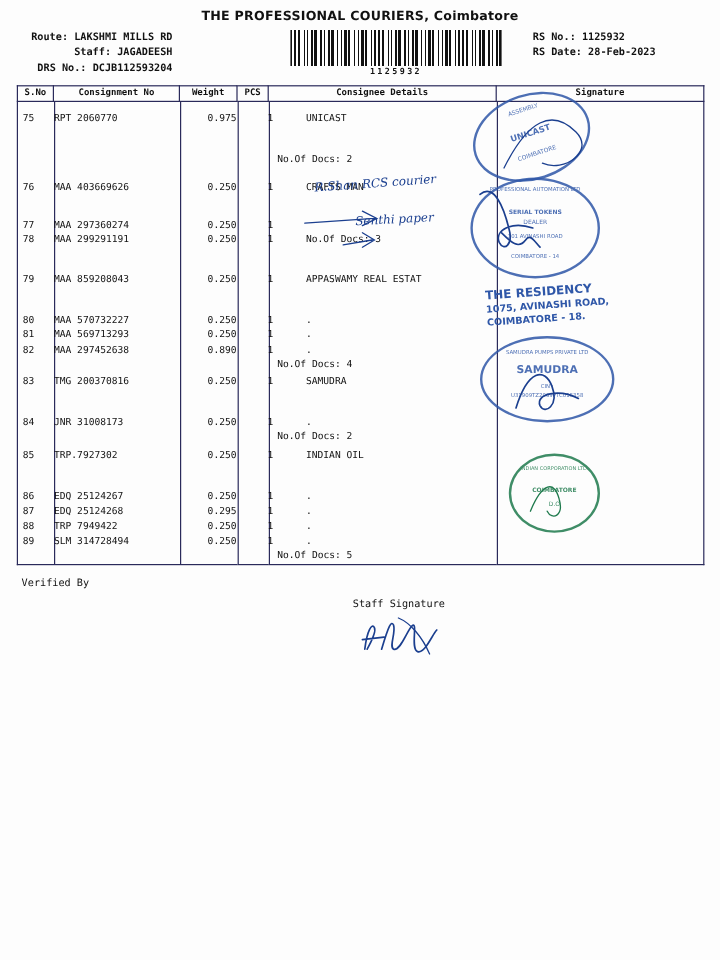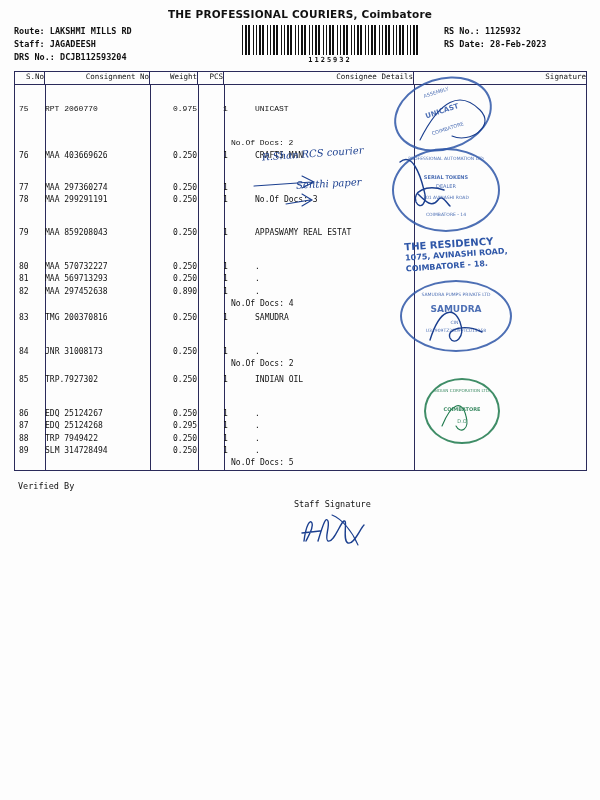--- a/index.html
+++ b/index.html
@@ -36,21 +36,21 @@
     margin-top:4px;
     letter-spacing:.3px;
   }
   .meta{
     position:relative;
     height:46px;
     margin-top:5px;
     font-size:8.5px;
     font-weight:bold;
   }
-  .meta .left{position:absolute;left:0;top:0;line-height:13px;}
+  .meta .left{position:absolute;left:12px;top:0;line-height:13px;text-align:right;}
   .meta .right{position:absolute;left:430px;top:0;line-height:13px;}
   .barcode{
     position:absolute;left:228px;top:0;width:176px;height:30px;
     background:
       repeating-linear-gradient(90deg,
         #111 0 1px, #fff 1px 3px, #111 3px 5px, #fff 5px 6px,
         #111 6px 8px, #fff 8px 11px, #111 11px 12px, #fff 12px 14px);
   }
   .barcode-num{
     position:absolute;left:228px;top:31px;width:176px;
@@ -63,22 +63,22 @@
     font-size:8px;
   }
   table.grid td,table.grid th{
     border:1px solid #2a2a5a;
     padding:0;
     vertical-align:top;
   }
   .colhdr td{
     font-size:7.5px;
     padding:3px 3px;
-    font-weight:normal;
-    text-align:right;
+    font-weight:bold;
+    text-align:center;
     height:12px;
   }
   .body-cell{padding:0;}
   .rowline{
     display:flex;
     height:12.2px;
     line-height:12.2px;
     font-size:8px;
     white-space:pre;
   }
@@ -198,21 +198,21 @@
         <td colspan="6" class="body-cell" style="height:385px;position:relative;">
 
           <div style="position:relative;height:385px;">
 
             <div style="position:absolute;left:30px;top:0;bottom:0;width:1px;background:#2a2a5a;"></div>
             <div style="position:absolute;left:135px;top:0;bottom:0;width:1px;background:#2a2a5a;"></div>
             <div style="position:absolute;left:183px;top:0;bottom:0;width:1px;background:#2a2a5a;"></div>
             <div style="position:absolute;left:209px;top:0;bottom:0;width:1px;background:#2a2a5a;"></div>
             <div style="position:absolute;left:399px;top:0;bottom:0;width:1px;background:#2a2a5a;"></div>
 
-            <div class="grp" style="position:absolute;left:0;top:16px;width:572px;font-family:Liberation Mono, monospace;">
+            <div class="grp" style="position:absolute;left:0;top:6px;width:572px;">
               <div class="rowline">
                 <span class="c-sno">75</span>
                 <span class="c-con">RPT 2060770</span>
                 <span class="c-wt">0.975</span>
                 <span class="c-pcs">1</span>
                 <span class="c-det">UNICAST</span>
               </div>
               <div class="docs" style="padding-left:216px;margin-top:22px;">No.Of Docs: 2</div>
             </div>
 

